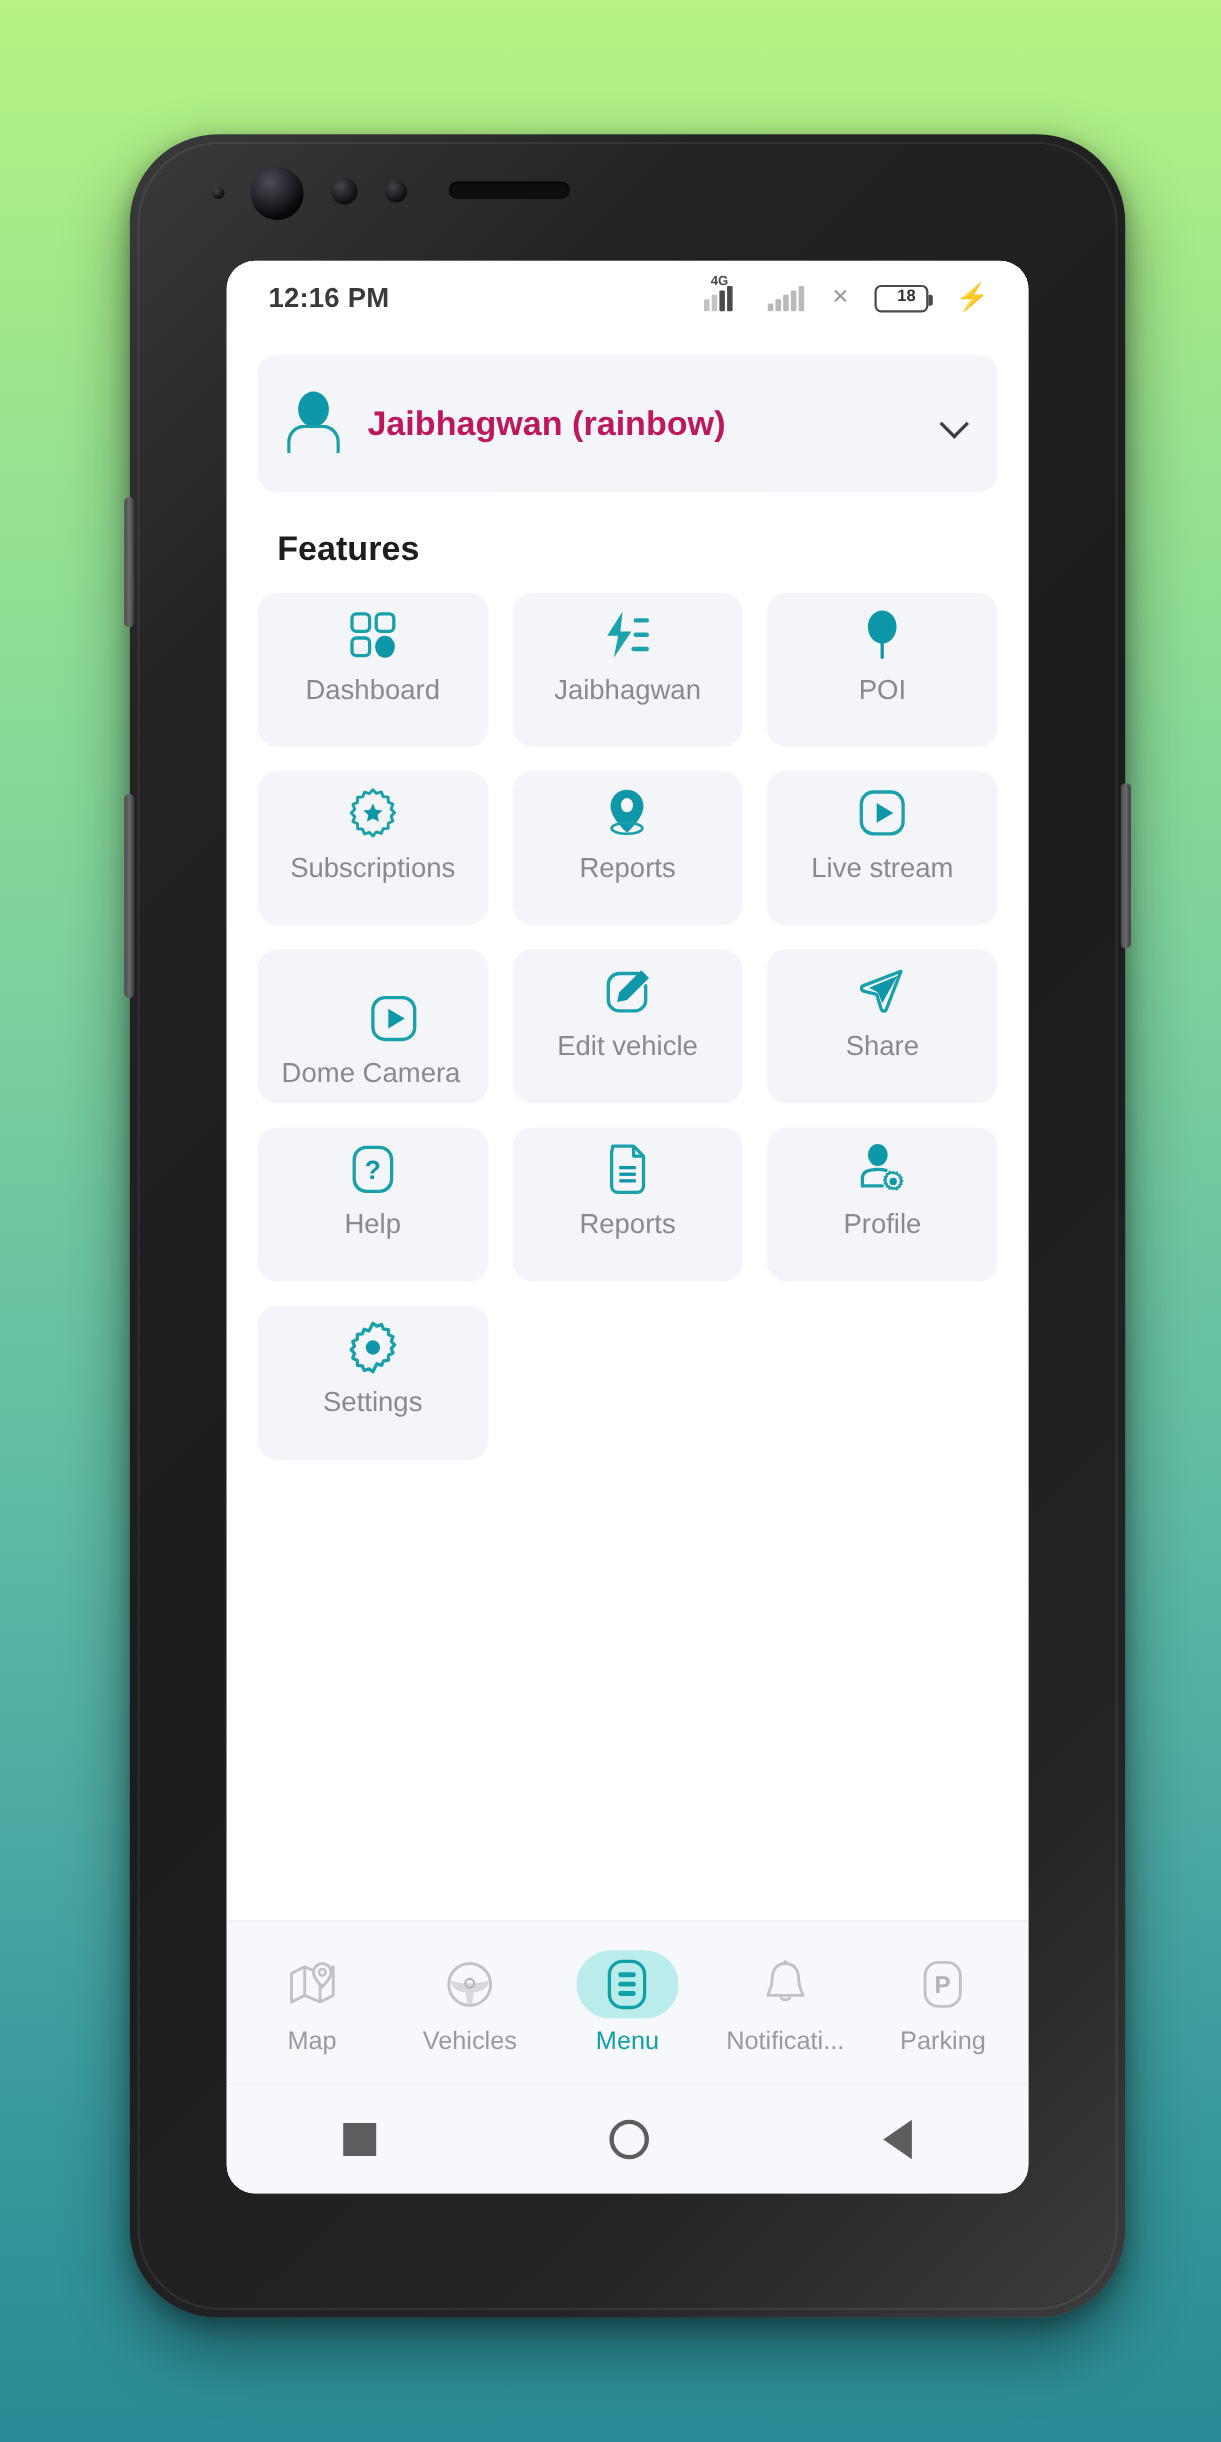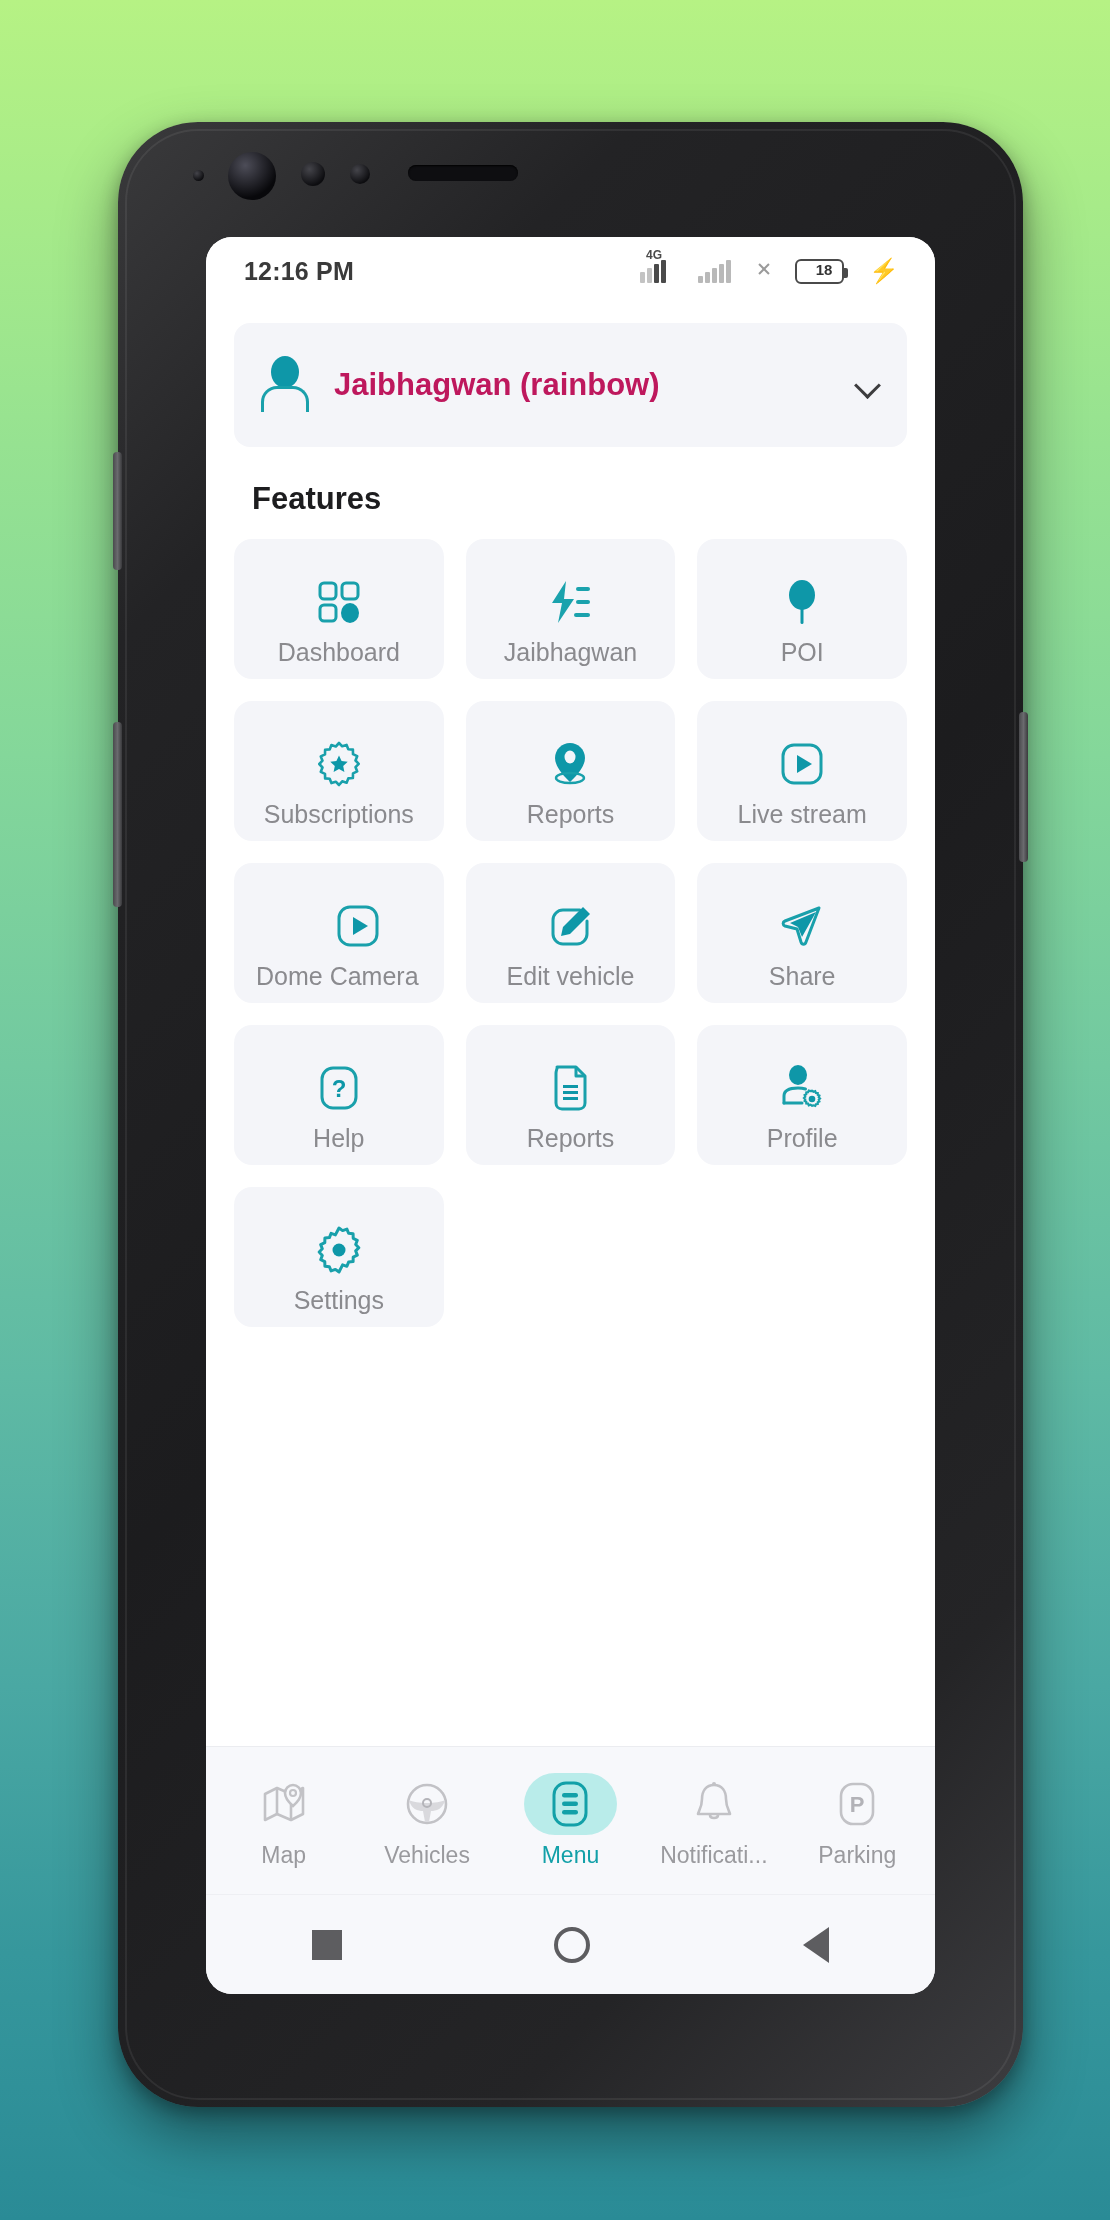--- a/index.html
+++ b/index.html
@@ -102,21 +102,21 @@
   .chev{ width:26px; height:26px; position:relative; flex:0 0 26px; }
   .chev:before{ content:""; position:absolute; left:3px; top:4px; width:16px; height:16px;
                 border-right:3.5px solid #3c3c3e; border-bottom:3.5px solid #3c3c3e;
                 transform:rotate(45deg); }
 
   .section-title{ font-size:31px; font-weight:700; color:#1d1d1f; margin:34px 0 22px 18px; }
 
   .grid{ display:grid; grid-template-columns:repeat(3,1fr); gap:22px 22px; }
   .tile{
     height:140px; background:#f4f5f9; border-radius:18px;
-    display:flex; flex-direction:column; align-items:center; justify-content:flex-end;
+    display:flex; flex-direction:column; align-items:center; justify-content:flex-start;
     padding:12px 8px; position:relative;
   }
   .tile .ico{ height:52px; display:flex; align-items:center; justify-content:center; }
   .tile .lbl{ font-size:25px; color:#8a8a8e; margin-top:10px; text-align:center;
               line-height:1.18; }
   .tile.two-line{ align-items:flex-start; justify-content:flex-end; padding-left:22px; }
   .tile.two-line .ico{ align-self:center; margin-left:24px; }
   .tile.two-line .lbl{ text-align:left; }
 
   svg{ display:block; }

